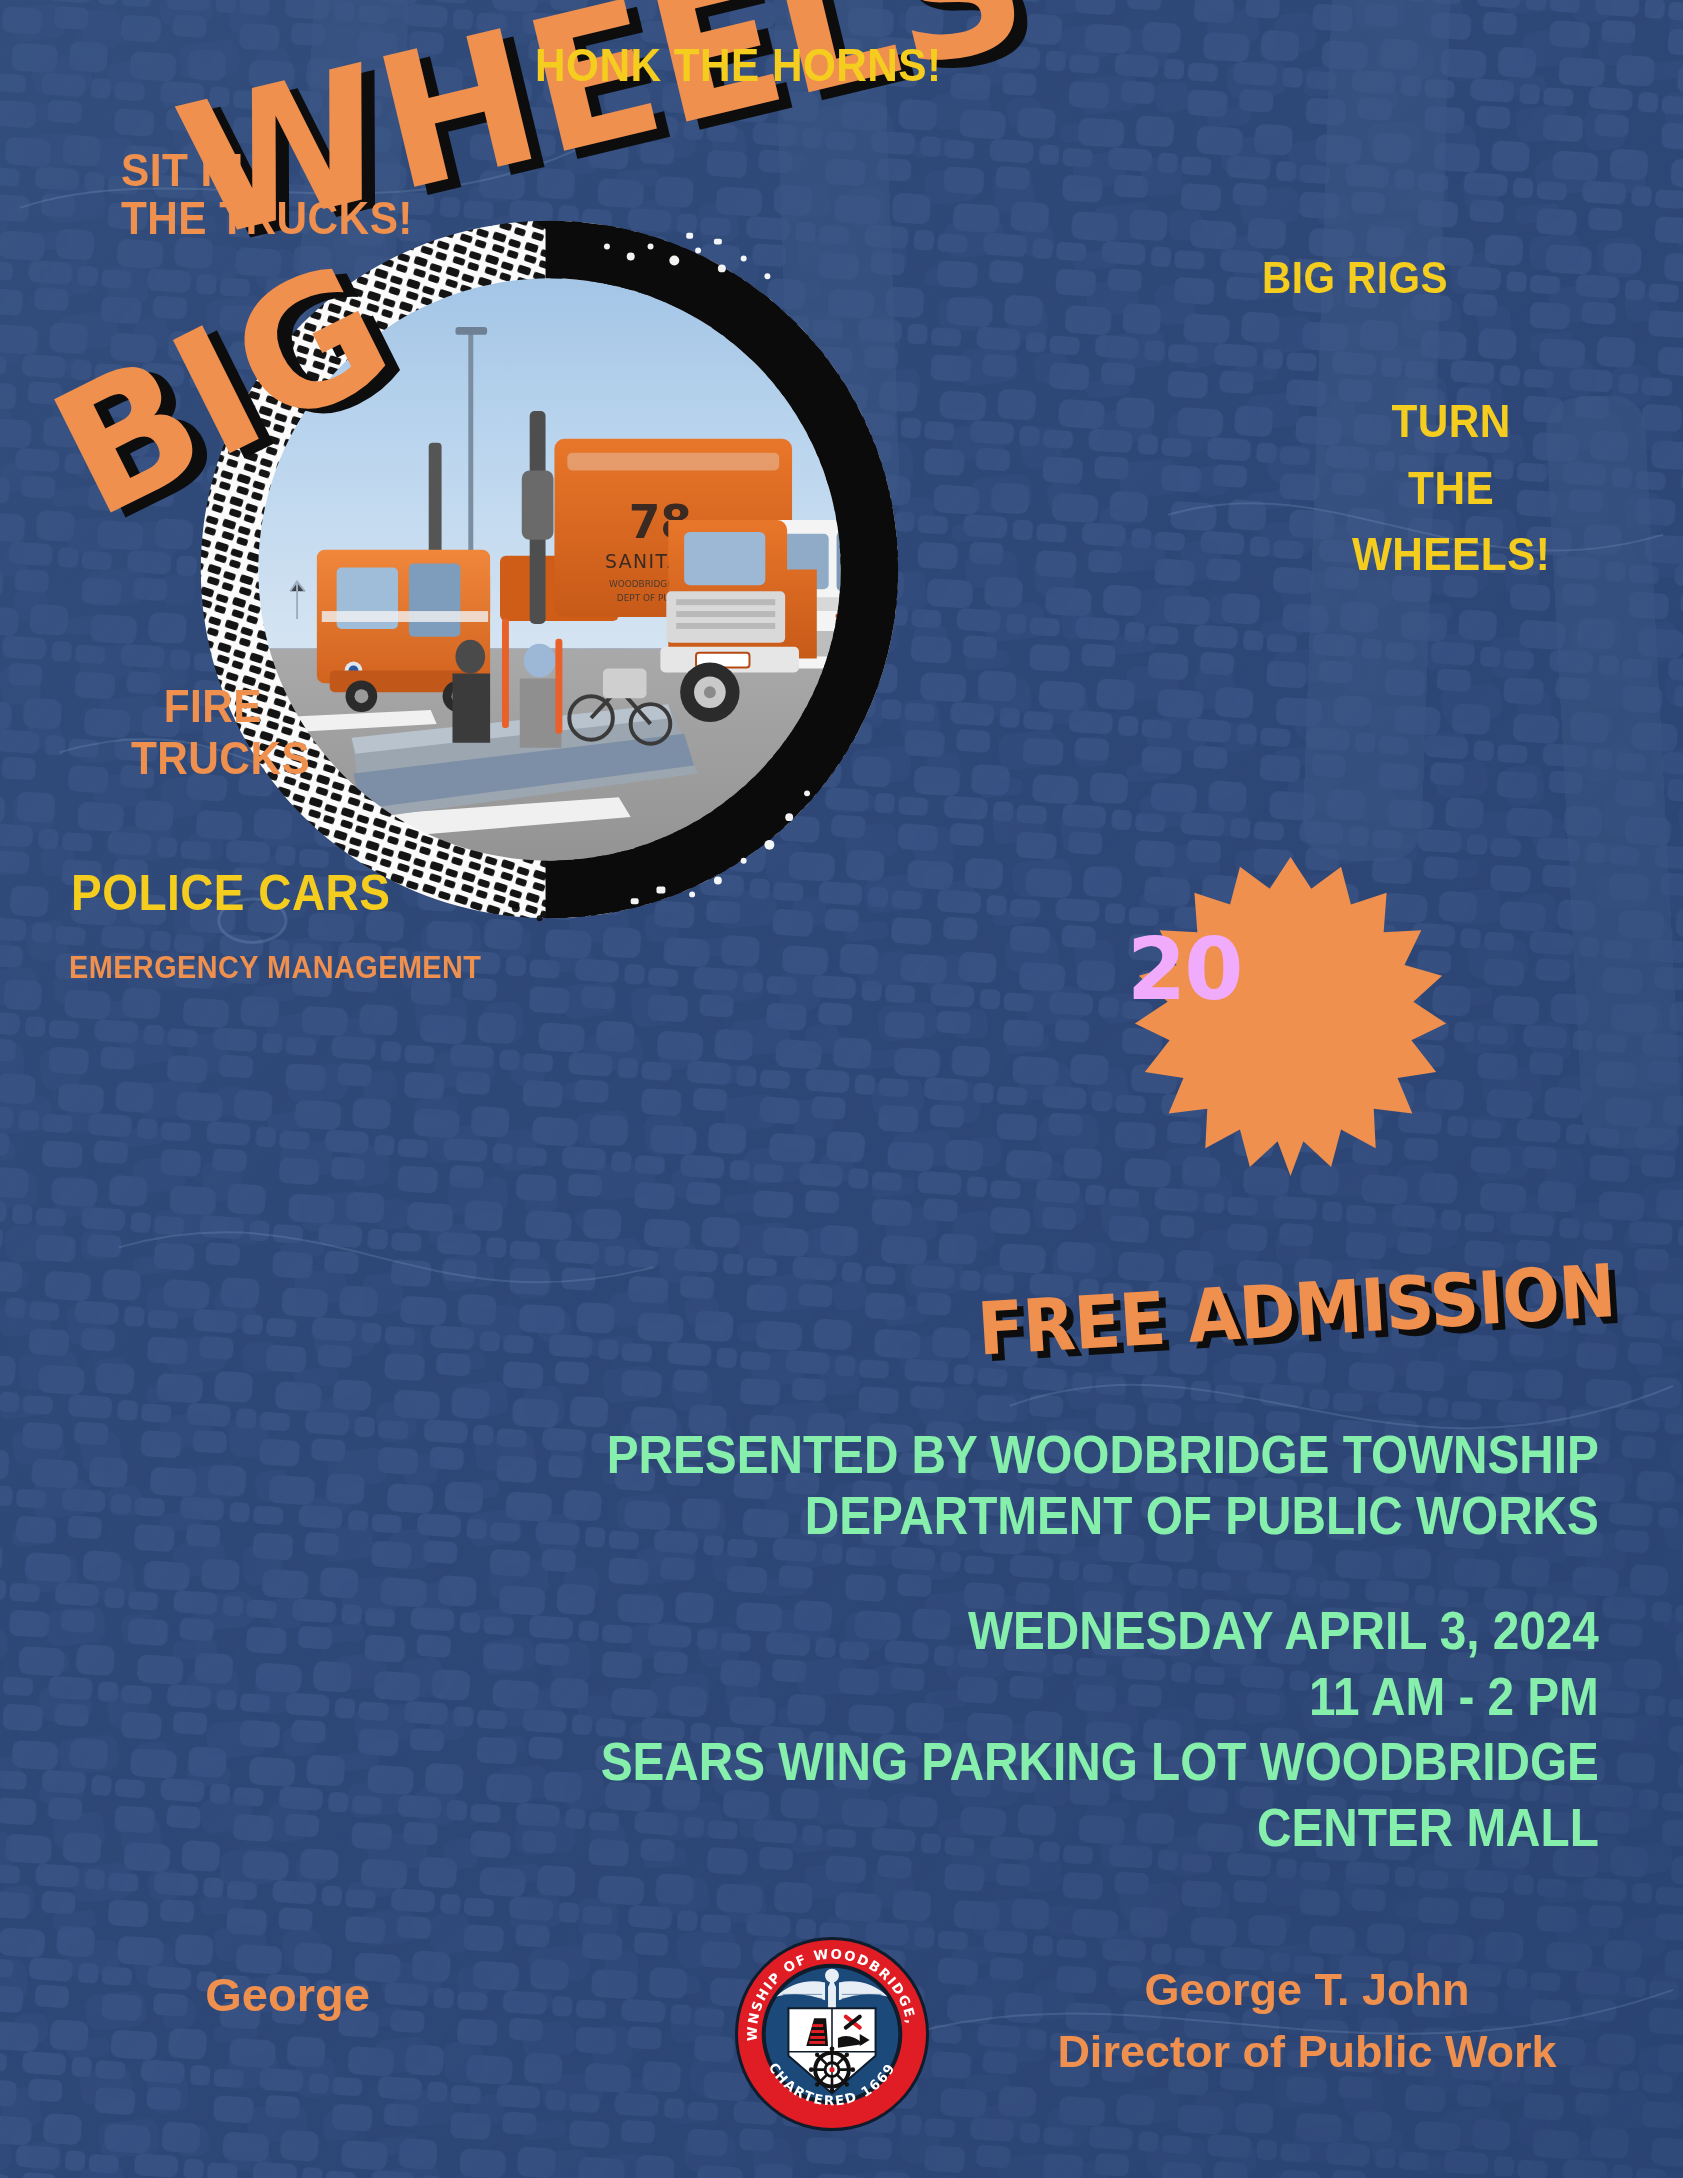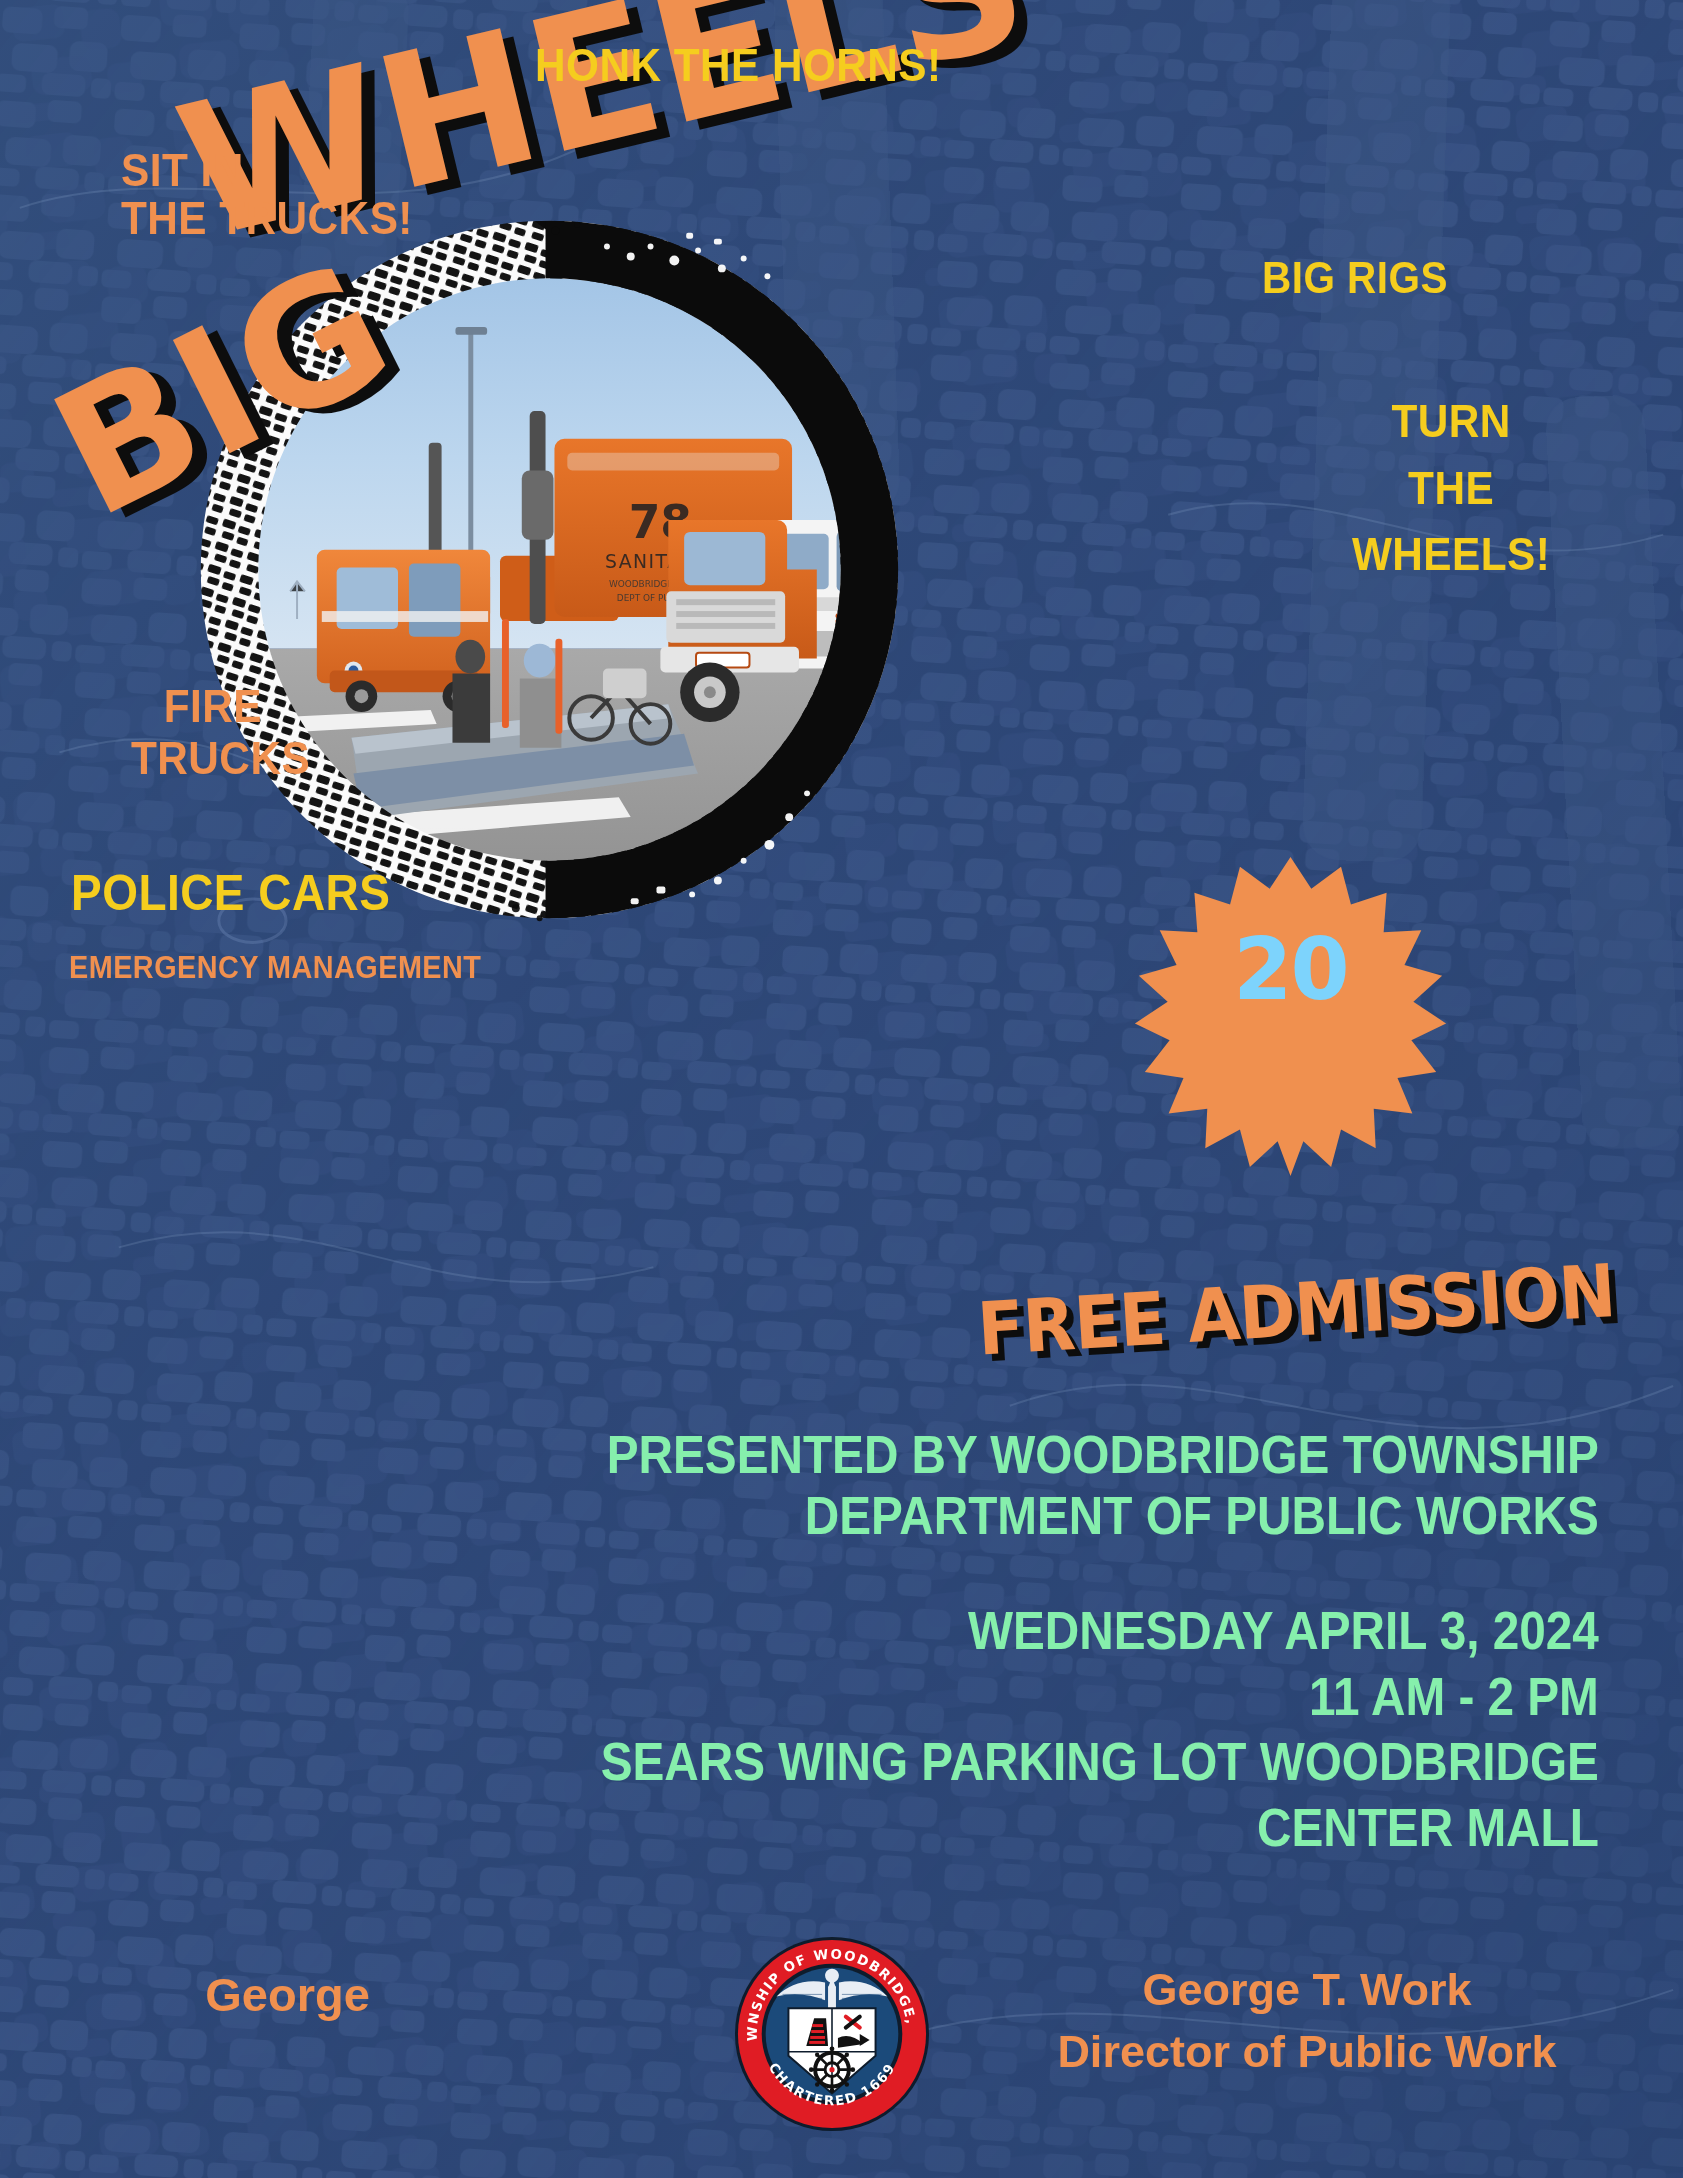--- a/index.html
+++ b/index.html
@@ -42,23 +42,23 @@
     pointer-events:none;
   }
   #tread-ring svg{width:100%;height:100%;display:block;}
 
   
   #starburst{
     position:absolute;left:1127px;top:853px;width:327px;height:327px;
   }
   #starburst svg{width:100%;height:100%;display:block;}
   #starburst .yr{
-    position:absolute;left:0;right:0;text-align:center;
+    position:absolute;left:0;right:0;text-align:left;
     font-family:"DejaVu Sans",sans-serif;font-weight:bold;
-    color:#7dd3fc;line-height:.95;letter-spacing:-2px;
+    color:#f0abfc;line-height:.95;letter-spacing:-2px;
   }
   #yr-top{top:77px;font-size:85px;}
   #yr-bot{top:176px;font-size:85px;}
 
   
   .callout{
     position:absolute;
     font-family:"Liberation Sans",sans-serif;
     font-weight:bold;
     letter-spacing:0.5px;
@@ -399,21 +399,21 @@
   <span class="blk2">11 AM - 2 PM</span>
   <span class="blk2">SEARS WING PARKING LOT WOODBRIDGE</span>
   <span class="blk2">CENTER MALL</span>
 </div>
 
 <div id="footer">
   <div class="sig" id="sig-left">
     <div>George</div>
   </div>
   <div class="sig" id="sig-right">
-    <div>George T. Work</div>
+    <div>George T. John</div>
     <div>Director of Public Work</div>
   </div>
 </div>
 
 <div id="seal">
   <svg viewBox="0 0 200 200">
     <defs>
       <path id="arcTop" d="M 100 100 m -76 0 a 76 76 0 0 1 152 0" fill="none"></path>
       <path id="arcBot" d="M 100 100 m -72 0 a 72 72 0 0 0 144 0" fill="none"></path>
     </defs>

